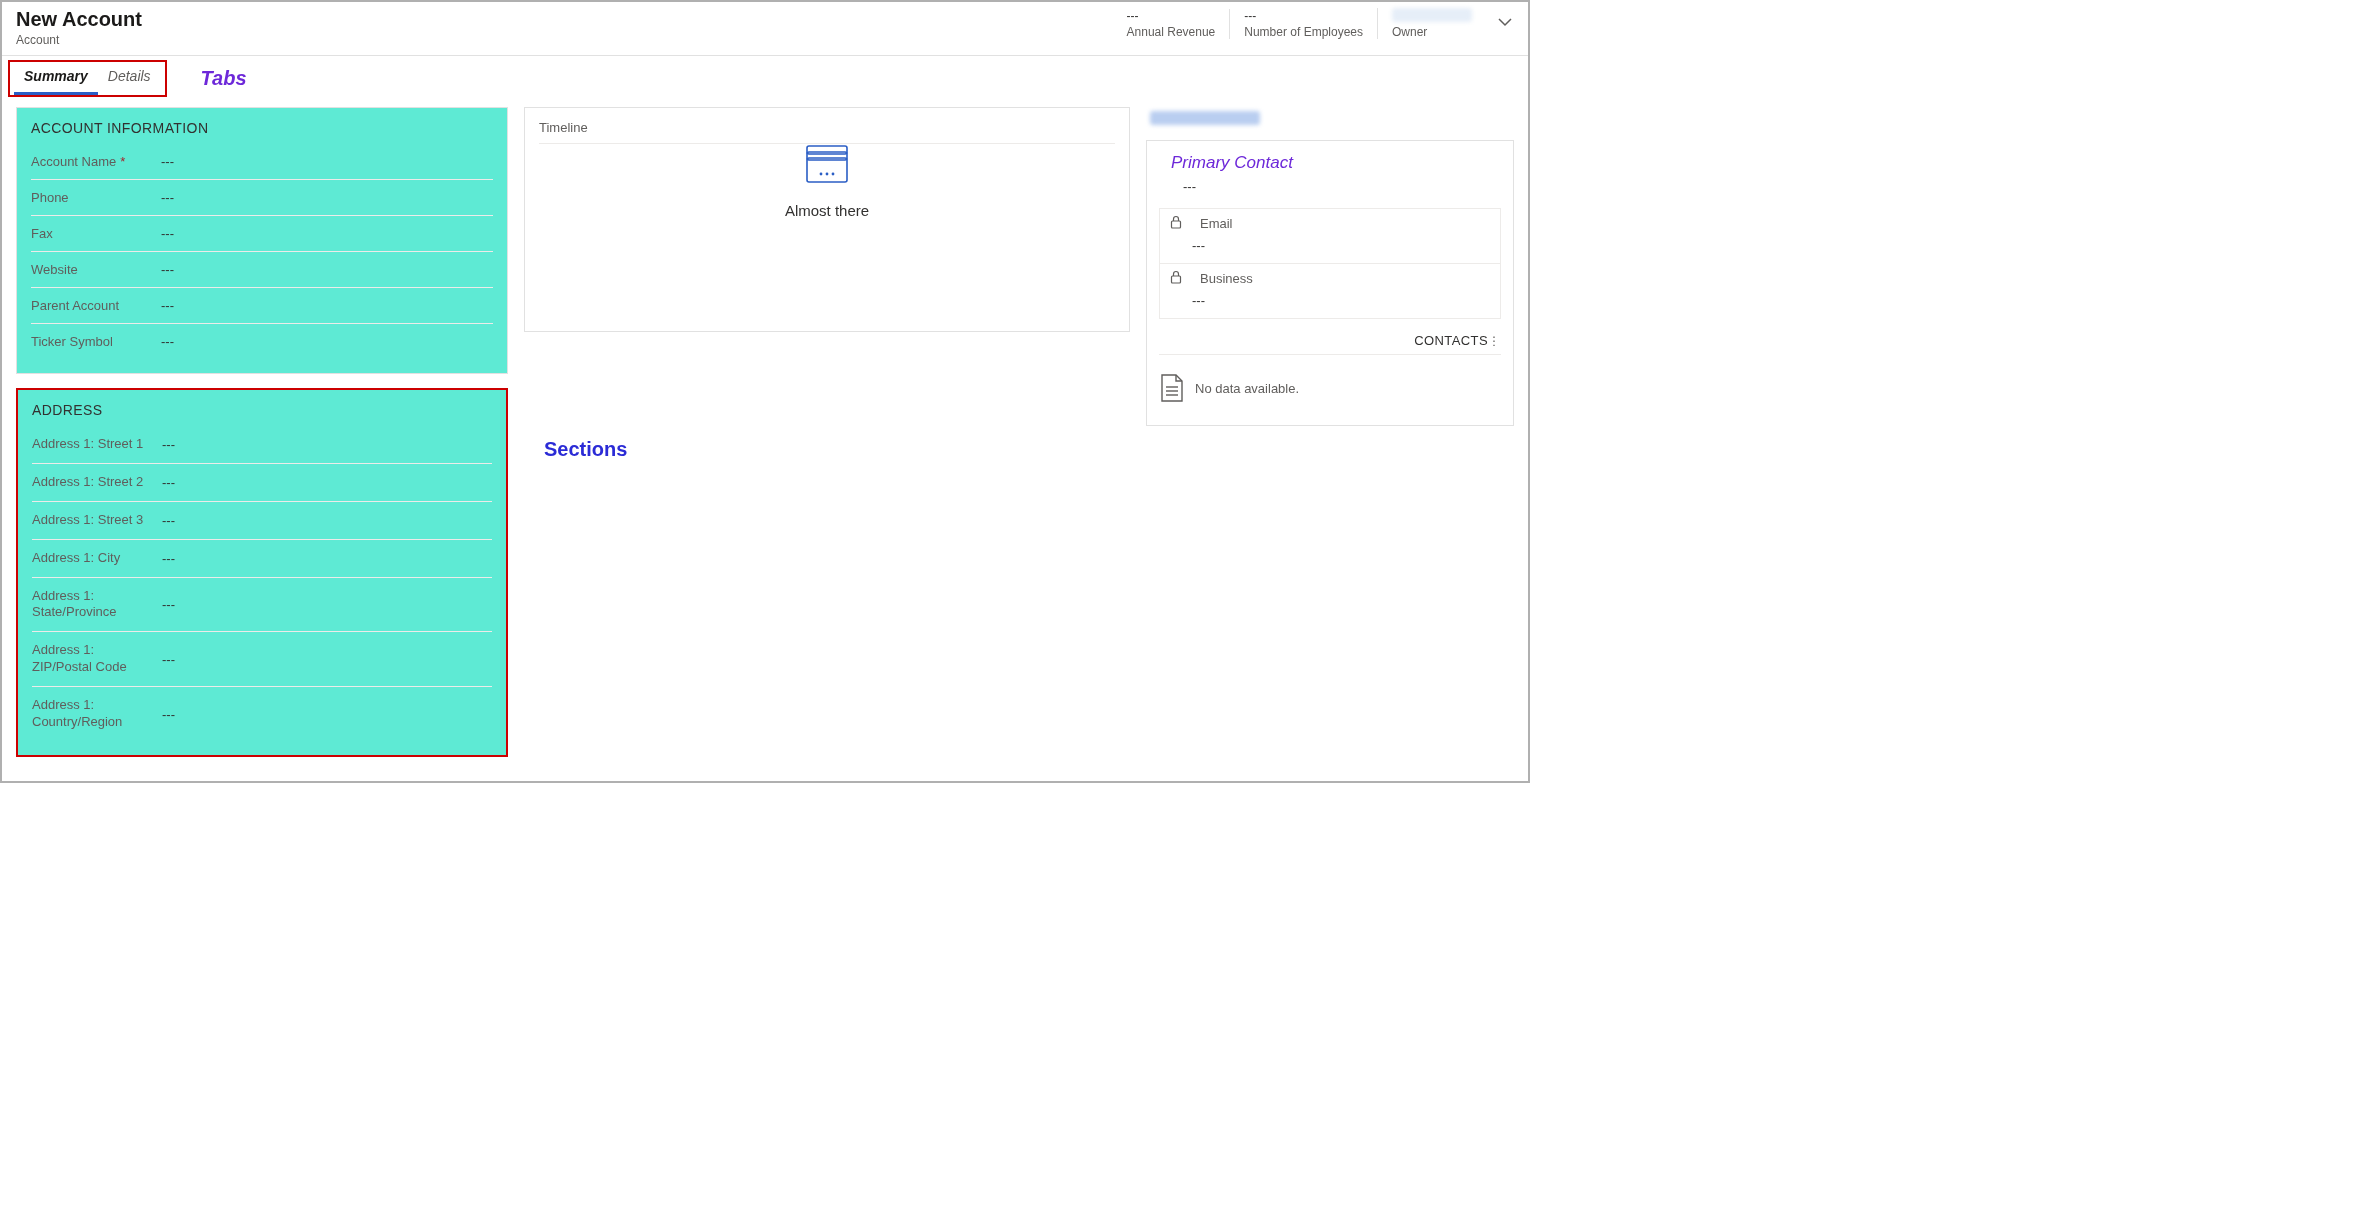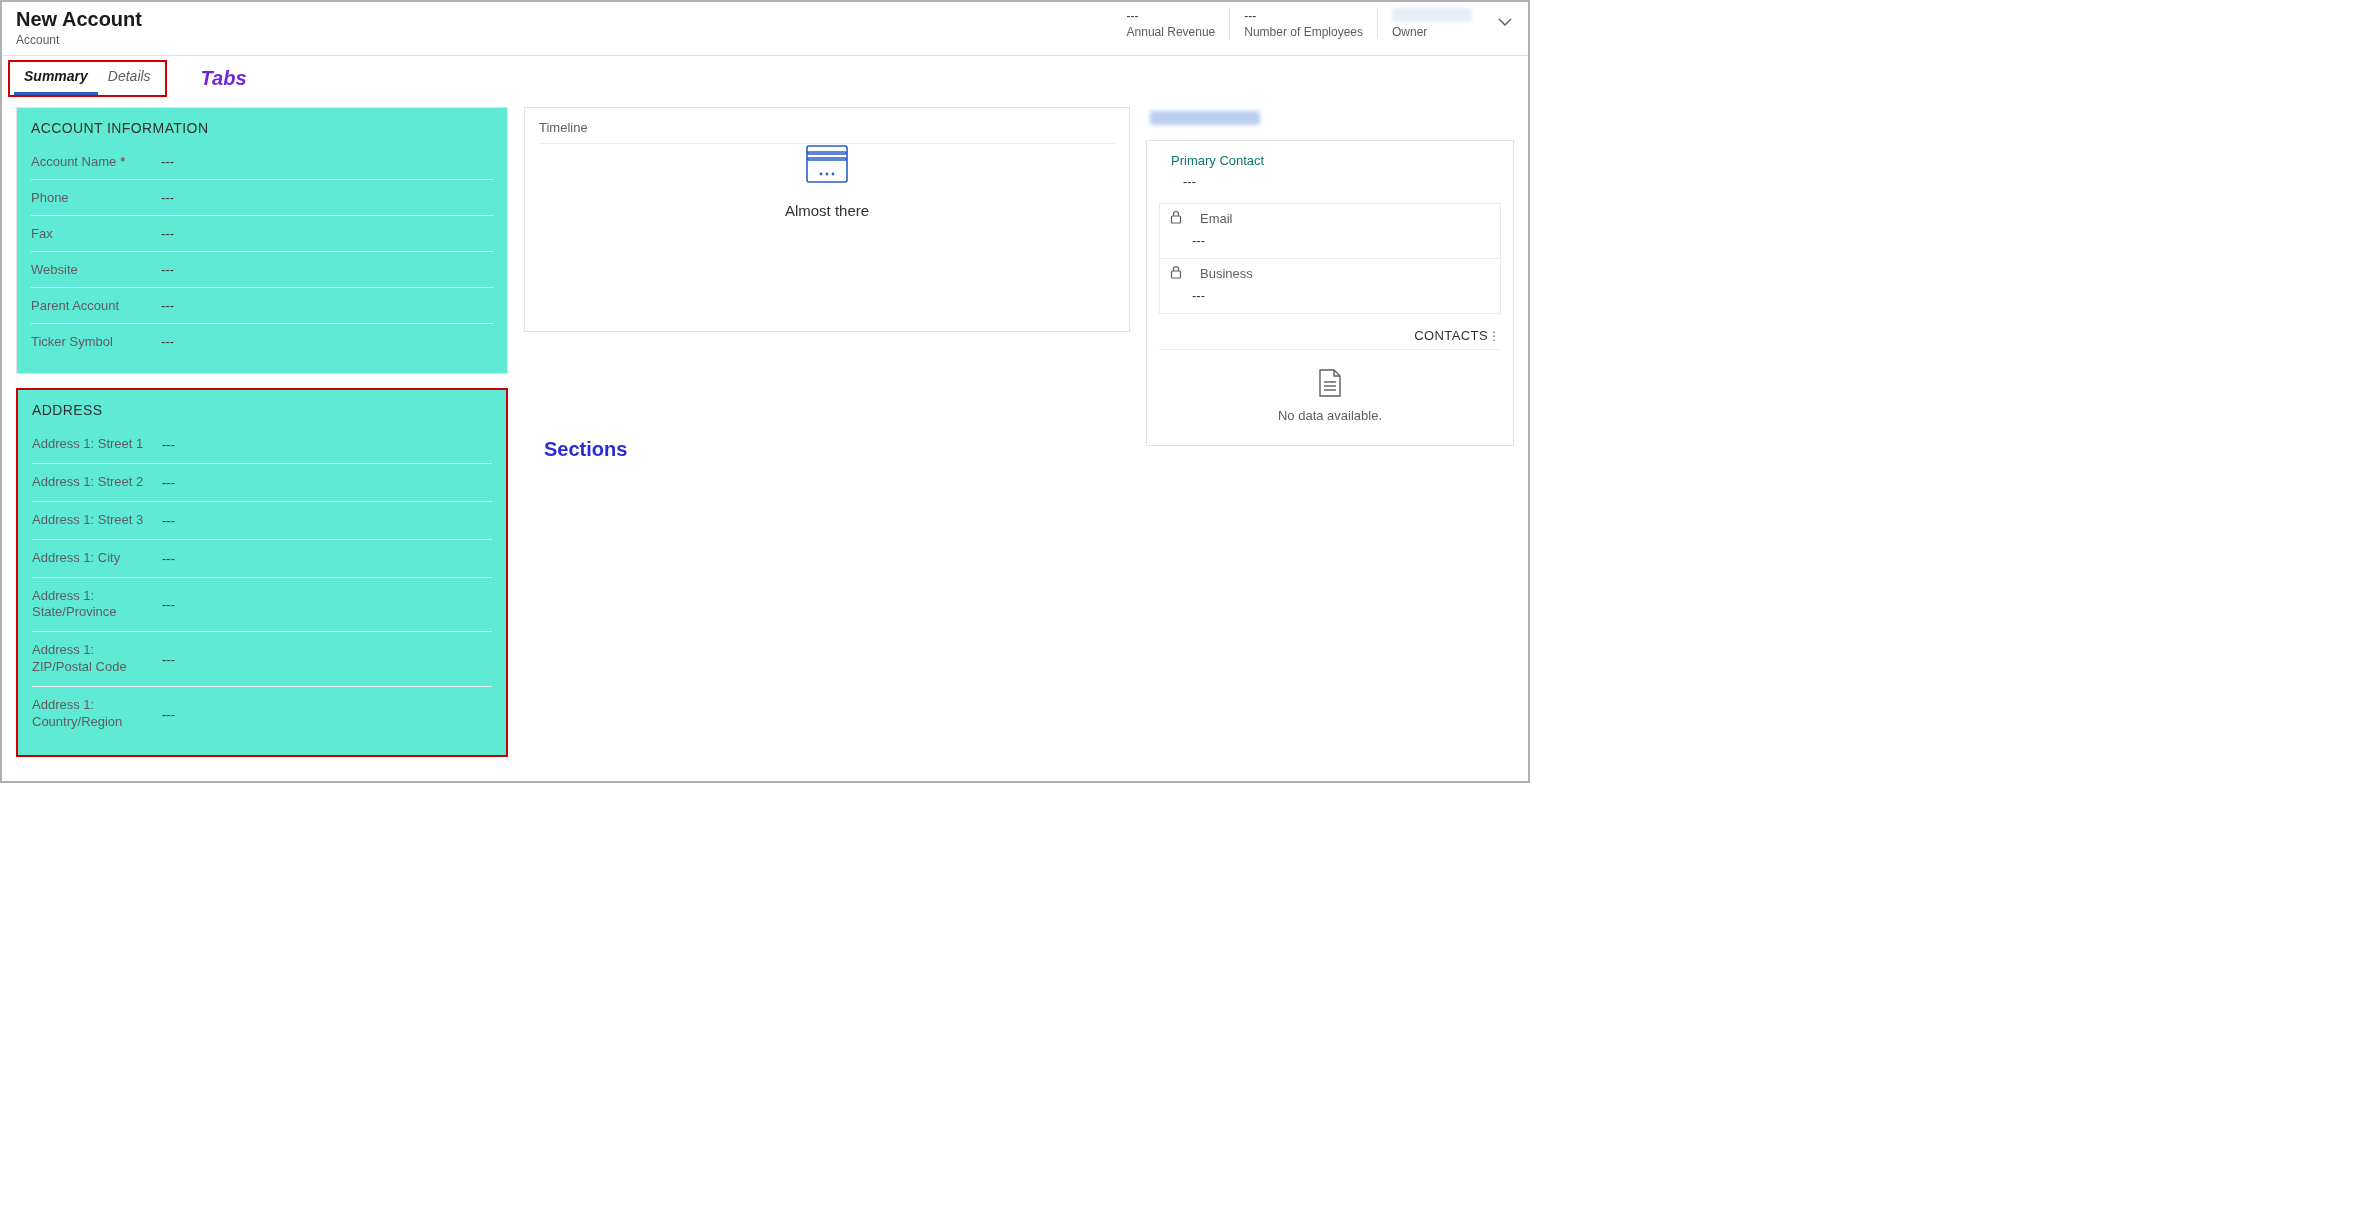--- a/index.html
+++ b/index.html
@@ -179,23 +179,24 @@
     background: #b9cef0;
     filter: blur(2px);
     border-radius: 3px;
     margin: 4px 0 12px 4px;
   }
   .right-card {
     border: 1px solid #e1e1e1;
     padding: 12px 12px 14px 12px;
   }
   .pc-label {
-    font-size: 13px;
-    color: #0f766e;
+    font-size: 17px;
+    color: #6d28d9;
     padding-left: 12px;
+    font-style: italic;
   }
   .pc-val {
     font-size: 13px;
     color: #323130;
     padding: 6px 0 10px 24px;
   }
   .locked-box {
     border: 1px solid #edebe9;
     margin-top: 4px;
   }
@@ -225,21 +226,21 @@
     border-bottom: 1px solid #edebe9;
   }
   .contacts-title {
     font-size: 13px;
     letter-spacing: 0.4px;
     color: #323130;
   }
   .more-icon { color: #605e5c; cursor: pointer; letter-spacing: 1px; font-size: 12px; }
   .contacts-body {
     display: flex;
-    flex-direction: column;
+    flex-direction: row;
     align-items: center;
     padding: 18px 0 8px 0;
     gap: 10px;
   }
   .nodata { font-size: 13px; color: #605e5c; }
   .doc-icon svg { display: block; }
   .lock-svg { width: 12px; height: 14px; }
 </style>
 </head>
 <body>

